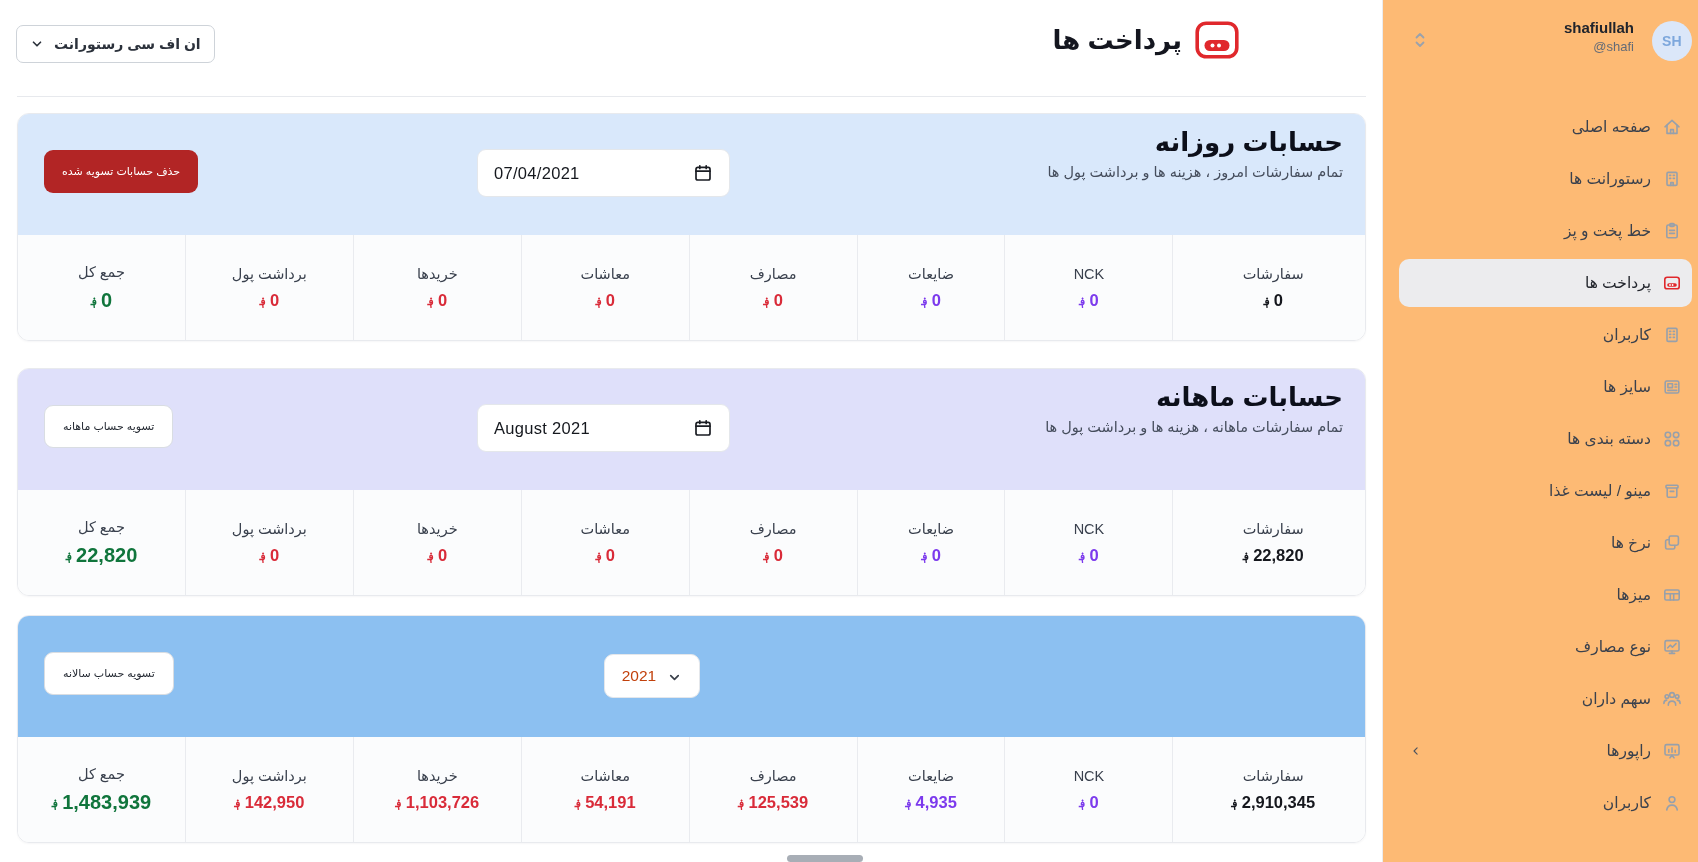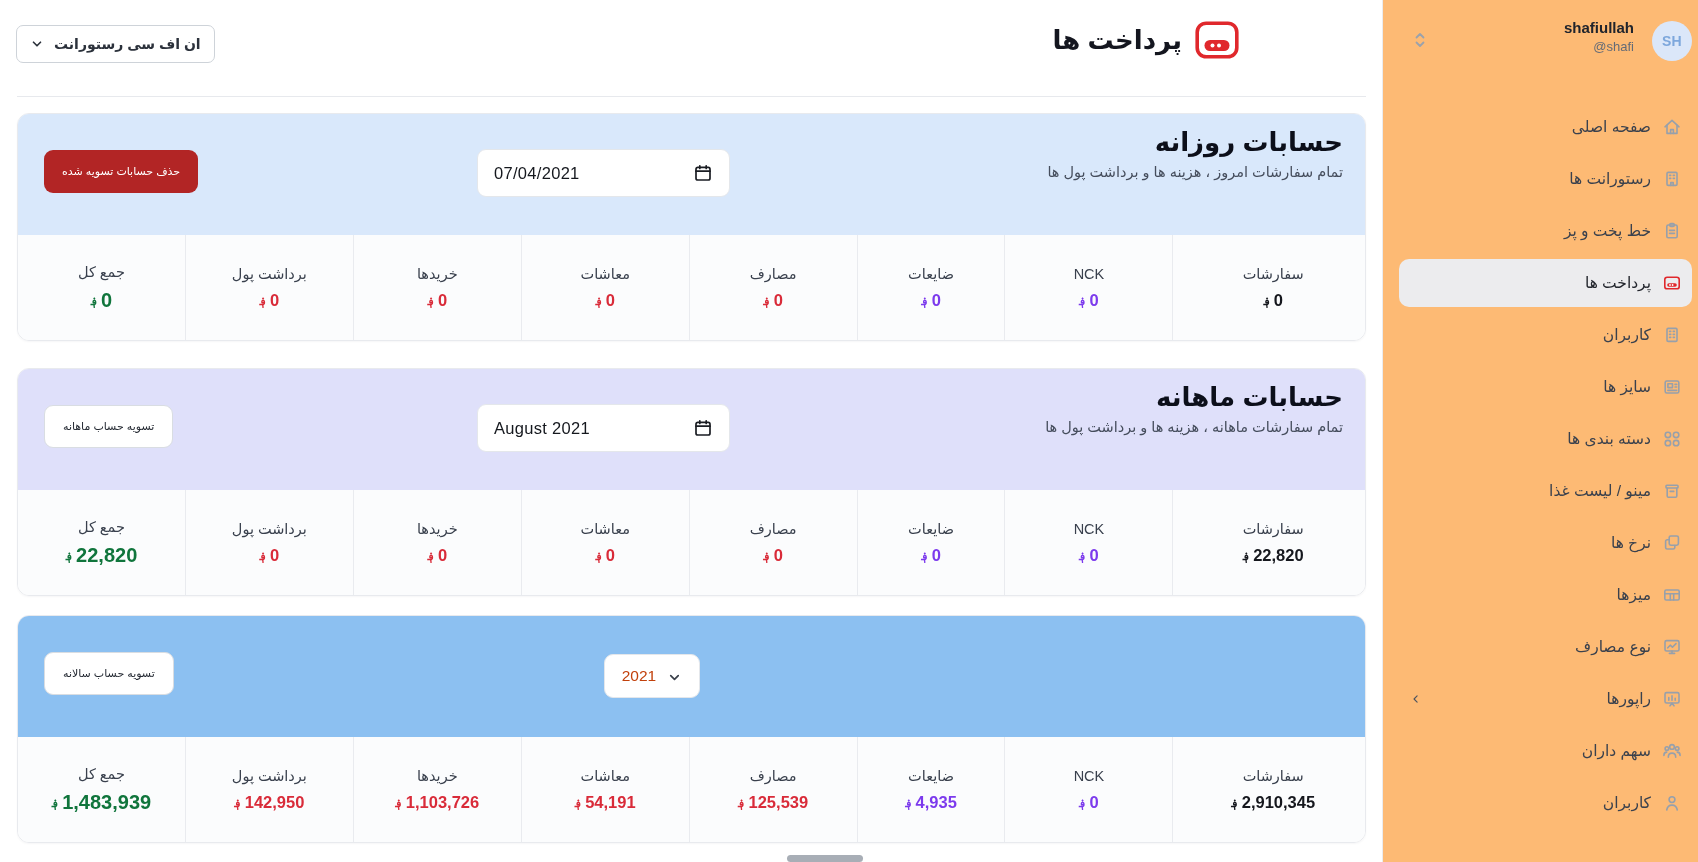--- a/index.html
+++ b/index.html
@@ -242,44 +242,44 @@
             <rect x="3" y="3.6" width="14" height="10.4" rx="1.6"></rect>
             <path d="M5.8 10.8l2.4-2.6 2.2 2 3.6-3.6"></path>
             <path d="M10 14v2.4M7.4 16.4h5.2"></path>
           </svg>
         </span>
         <span class="mi-label">نوع مصارف</span>
       </div>
       <div class="menu-item">
         <span class="mi-icon">
           <svg viewBox="0 0 20 20" fill="none" stroke="currentColor" stroke-width="1.6" stroke-linecap="round" stroke-linejoin="round">
+            <circle cx="10" cy="5.9" r="2.3"></circle>
+            <circle cx="4.9" cy="7.5" r="1.8"></circle>
+            <circle cx="15.1" cy="7.5" r="1.8"></circle>
+            <path d="M6.3 16.2c0-2.5 1.6-4.1 3.7-4.1s3.7 1.6 3.7 4.1"></path>
+            <path d="M1.9 14.4c0-2 1.3-3.3 2.9-3.3M18.1 14.4c0-2-1.3-3.3-2.9-3.3"></path>
+          </svg>
+        </span>
+        <span class="mi-label">سهم داران</span>
+      </div>
+      <div class="menu-item">
+        <span class="mi-icon">
+          <svg viewBox="0 0 20 20" fill="none" stroke="currentColor" stroke-width="1.6" stroke-linecap="round" stroke-linejoin="round">
             <rect x="3" y="3.6" width="14" height="10.4" rx="1.6"></rect>
             <path d="M6.8 11.2V8.6M10 11.2V6.8M13.2 11.2V9.4"></path>
             <path d="M8 16.8l2-2.6 2 2.6"></path>
           </svg>
         </span>
         <span class="mi-label">راپورها</span>
         <span class="mi-spacer"></span>
         <span class="mi-chevron">
           <svg width="14" height="14" viewBox="0 0 20 20" fill="none" stroke="currentColor" stroke-width="1.6" stroke-linecap="round" stroke-linejoin="round">
             <path d="M11.6 5.6 7.2 10l4.4 4.4"></path>
           </svg>
         </span>
-      </div>
-      <div class="menu-item">
-        <span class="mi-icon">
-          <svg viewBox="0 0 20 20" fill="none" stroke="currentColor" stroke-width="1.6" stroke-linecap="round" stroke-linejoin="round">
-            <circle cx="10" cy="5.9" r="2.3"></circle>
-            <circle cx="4.9" cy="7.5" r="1.8"></circle>
-            <circle cx="15.1" cy="7.5" r="1.8"></circle>
-            <path d="M6.3 16.2c0-2.5 1.6-4.1 3.7-4.1s3.7 1.6 3.7 4.1"></path>
-            <path d="M1.9 14.4c0-2 1.3-3.3 2.9-3.3M18.1 14.4c0-2-1.3-3.3-2.9-3.3"></path>
-          </svg>
-        </span>
-        <span class="mi-label">سهم داران</span>
       </div>
       <div class="menu-item">
         <span class="mi-icon">
           <svg viewBox="0 0 20 20" fill="none" stroke="currentColor" stroke-width="1.6" stroke-linecap="round" stroke-linejoin="round">
             <circle cx="10" cy="6.6" r="2.9"></circle>
             <path d="M4.7 17c.5-3.1 2.6-4.9 5.3-4.9s4.8 1.8 5.3 4.9"></path>
           </svg>
         </span>
         <span class="mi-label">کاربران</span>
       </div>

